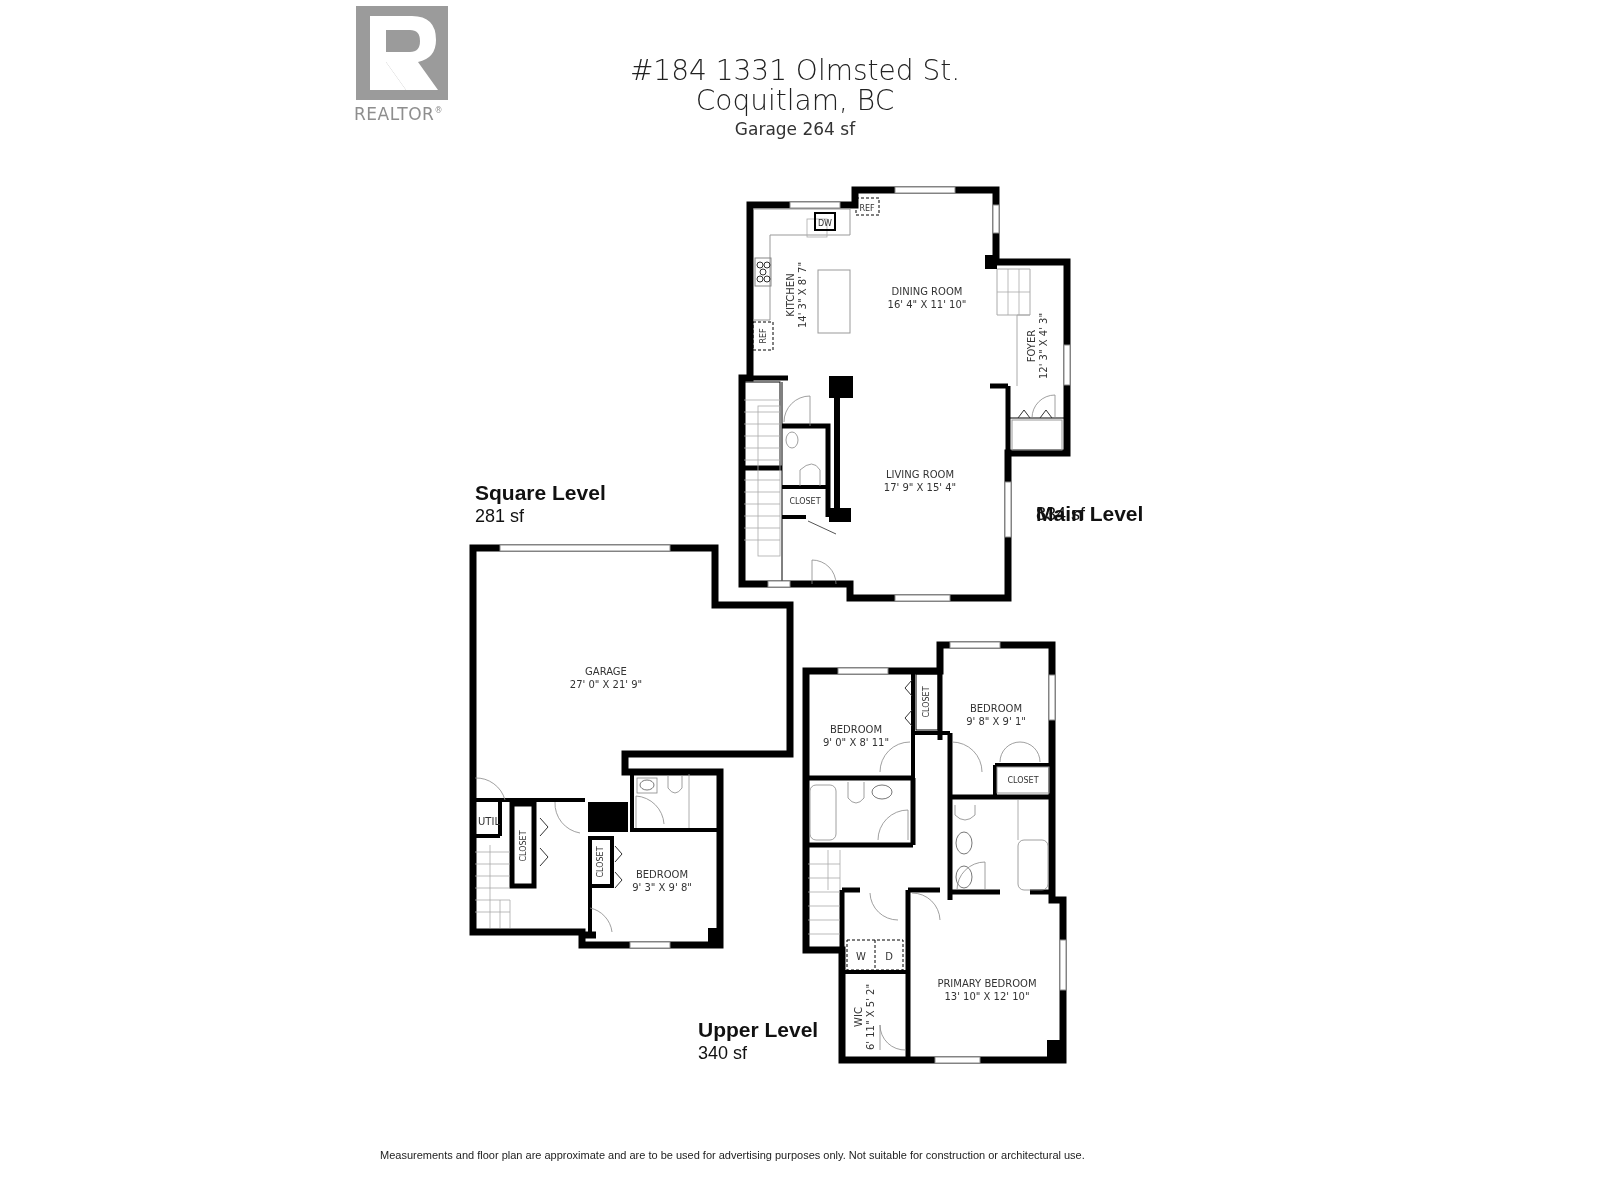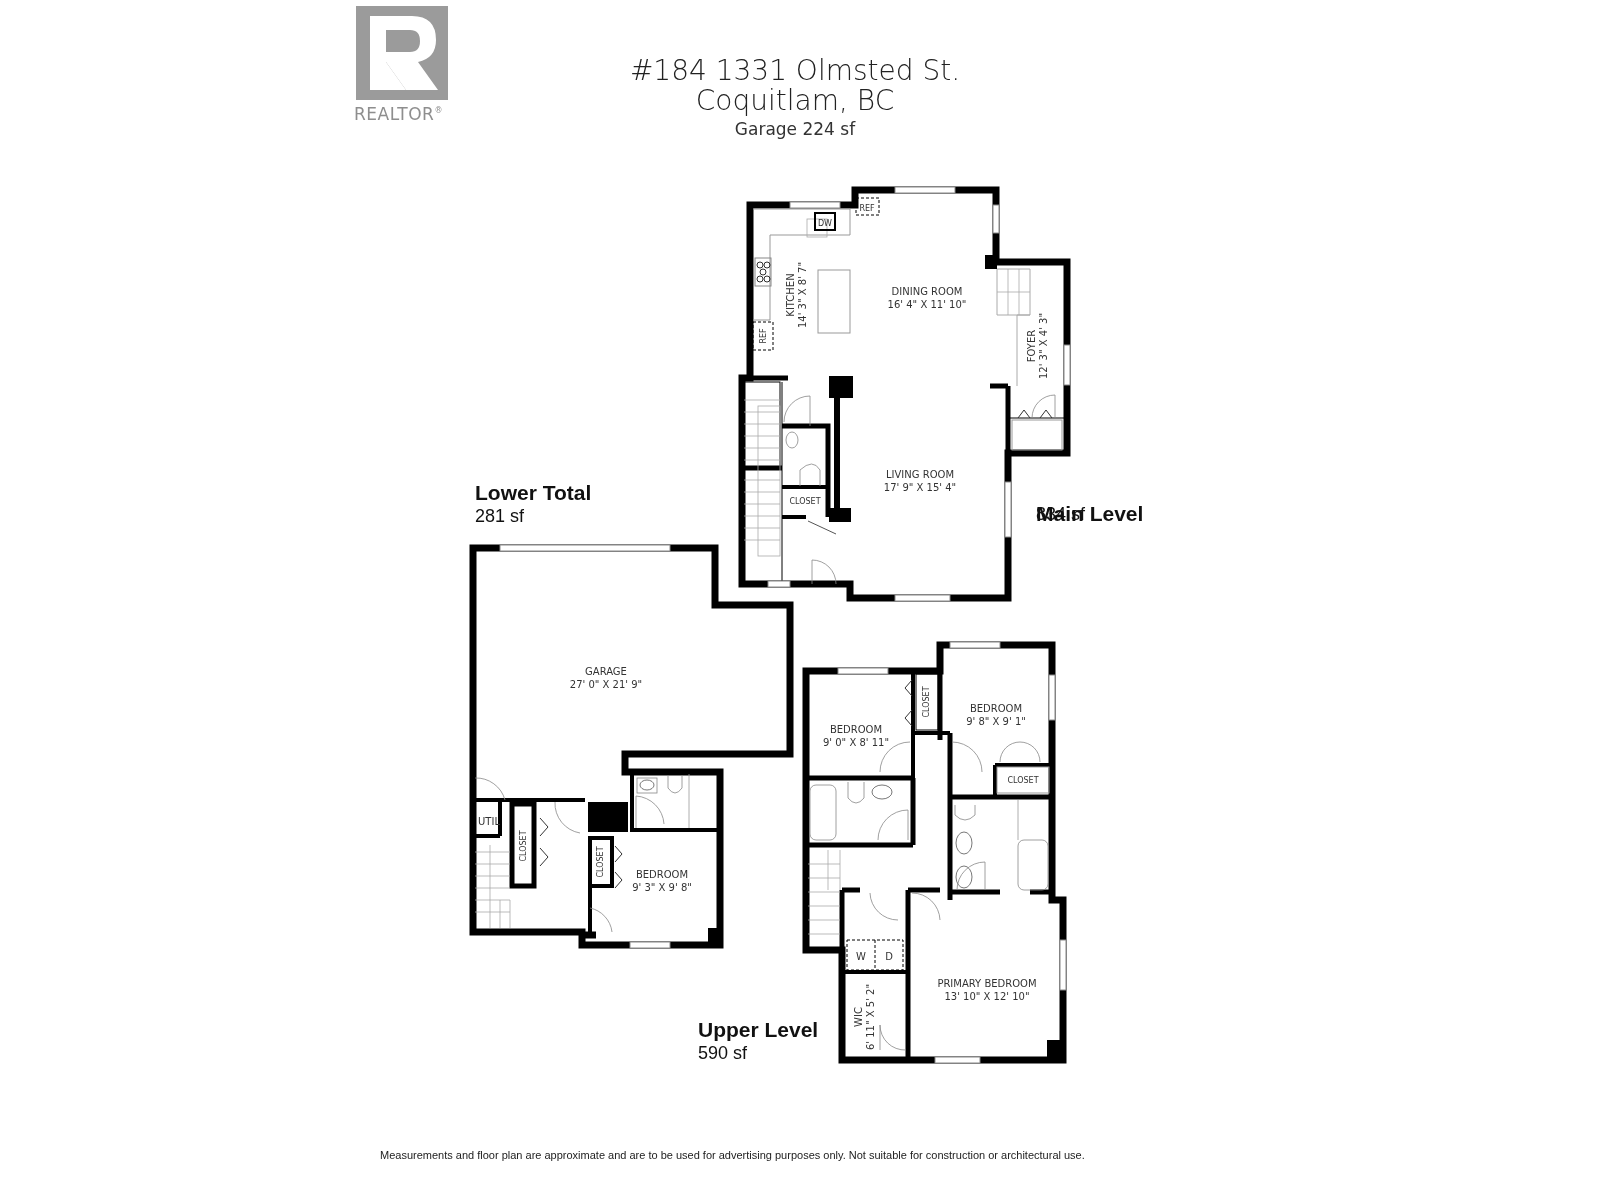--- a/index.html
+++ b/index.html
@@ -28,29 +28,29 @@
       <rect x="0" y="0" width="92" height="94" fill="#9b9b9b"></rect>
       <path d="M14 10 H56 Q80 10 80 34 Q80 52 62 56 L82 84 H50 L30 56 V84 H14 Z M30 24 V46 H54 Q64 46 64 35 Q64 24 54 24 Z" fill="#ffffff"></path>
       <path d="M30 56 L50 84 H30 Z" fill="#ffffff"></path>
     </svg>
   </div>
   <div class="logo-text"><span>REALTOR</span><sup>®</sup></div>
 </div>
 
 <div class="header">
   <div class="address">#184 1331 Olmsted St. Coquitlam, BC</div>
-  <div class="garage-sf">Garage 224 sf</div>
+  <div class="garage-sf">Garage 264 sf</div>
 </div>
 
 <div class="level-label" style="left:1036px; top:466px;margin-top:36px;">Main Level</div>
 <div class="level-sf" style="left:1036px; top:503px;">834 sf</div>
-<div class="level-label" style="left:475px; top:481px;">Lower Total</div>
+<div class="level-label" style="left:475px; top:481px;">Square Level</div>
 <div class="level-sf" style="left:475px; top:505px;">281 sf</div>
 <div class="level-label" style="left:698px; top:1018px;">Upper Level</div>
-<div class="level-sf" style="left:698px; top:1042px;">590 sf</div>
+<div class="level-sf" style="left:698px; top:1042px;">340 sf</div>
 
 <svg class="plan" width="1600" height="1200" viewBox="0 0 1600 1200">
   <g fill="none" stroke="#000">
 
     <g>
 
       <path d="M750 378 V205 H855 V190 H996 V262 H1067 V453 H1008 V598 H850 V584 H742 V378 Z" stroke-width="7" stroke-linejoin="miter"></path>
 
       <line x1="750" y1="378" x2="788" y2="378" stroke-width="5"></line>
       <line x1="1008" y1="386" x2="1008" y2="453" stroke-width="5"></line>

